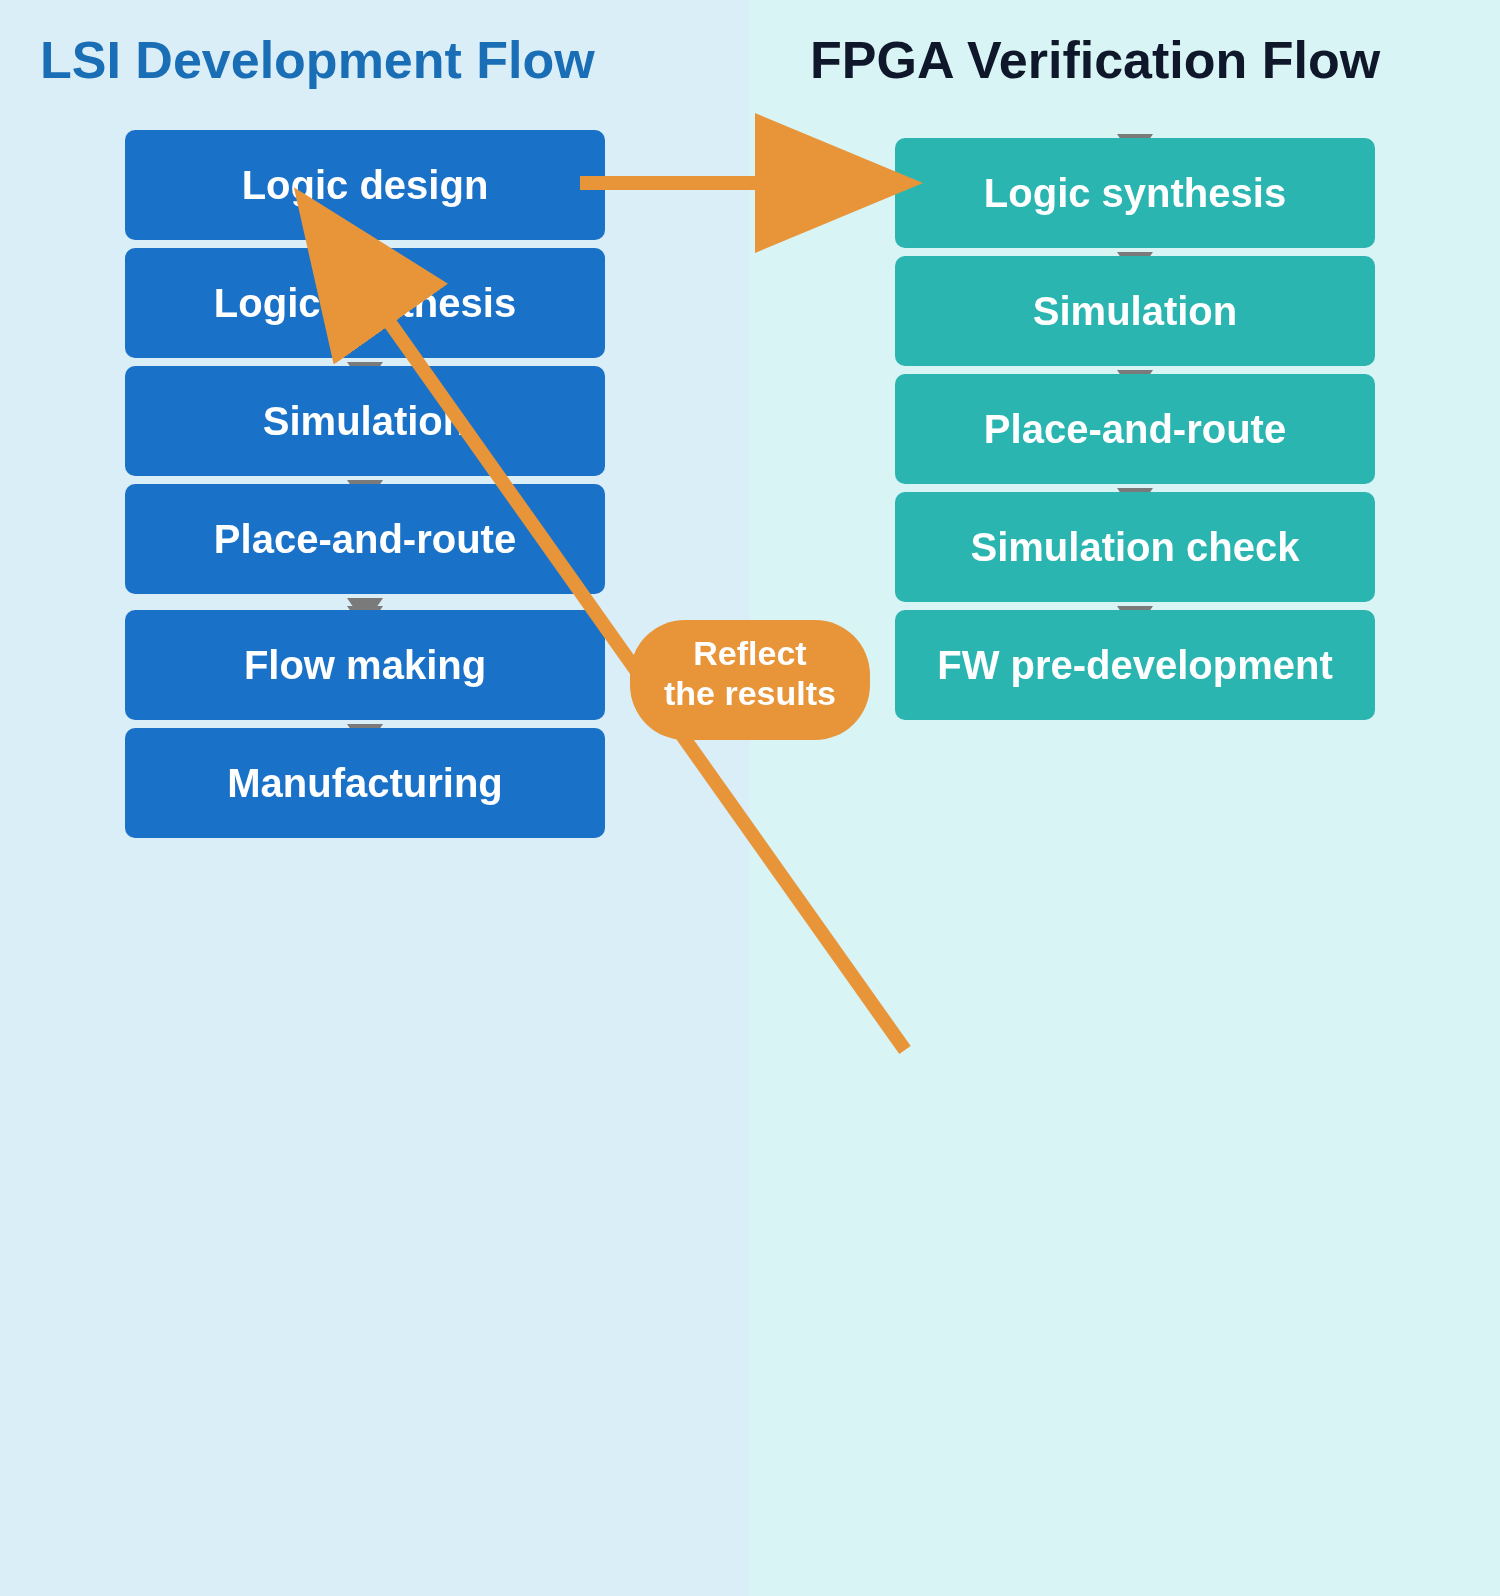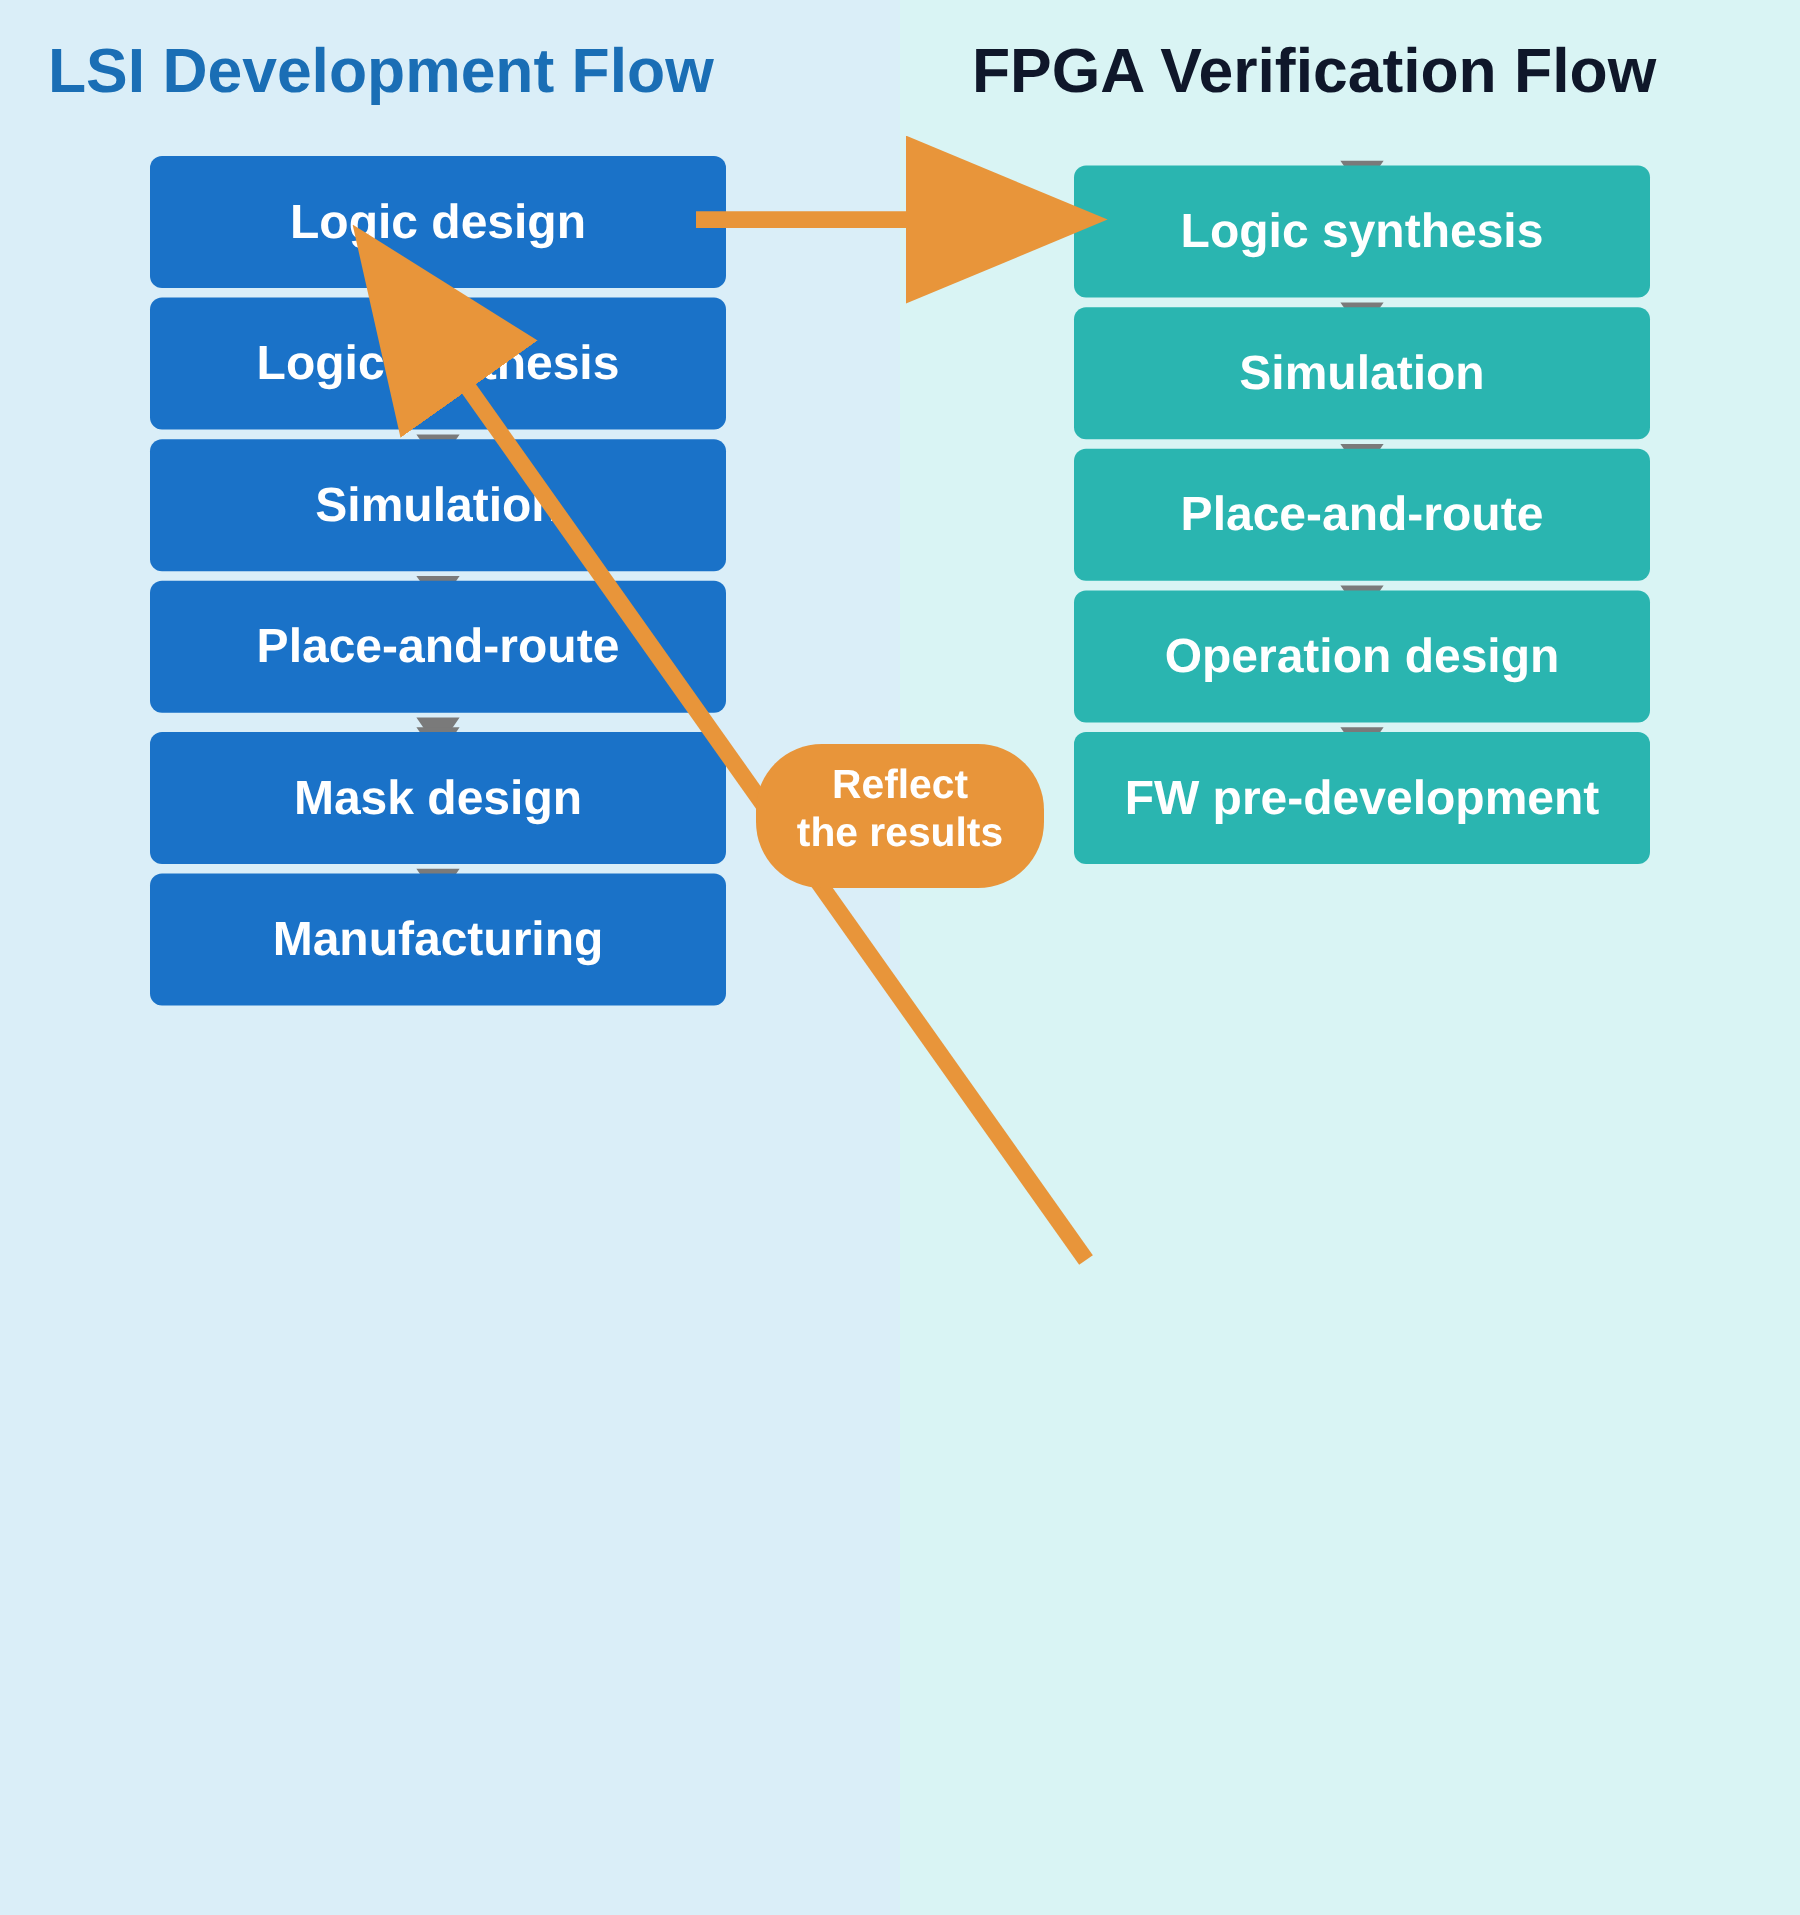--- a/index.html
+++ b/index.html
@@ -149,21 +149,21 @@
       </div>
       <div class="flow-box blue">Place-and-route</div>
       <div class="arrow-down">
         <div class="arrow-shaft"></div>
         <div class="arrow-head"></div>
       </div>
       <div class="arrow-down">
         <div class="arrow-shaft"></div>
         <div class="arrow-head"></div>
       </div>
-      <div class="flow-box blue">Mask design</div>
+      <div class="flow-box blue">Flow making</div>
       <div class="arrow-down">
         <div class="arrow-shaft"></div>
         <div class="arrow-head"></div>
       </div>
       <div class="flow-box blue">Manufacturing</div>
 
     </div>
   </div>
 
   <div class="right-panel">
@@ -182,21 +182,21 @@
       <div class="flow-box teal">Simulation</div>
       <div class="arrow-down">
         <div class="arrow-shaft"></div>
         <div class="arrow-head"></div>
       </div>
       <div class="flow-box teal">Place-and-route</div>
       <div class="arrow-down">
         <div class="arrow-shaft"></div>
         <div class="arrow-head"></div>
       </div>
-      <div class="flow-box teal">Operation design</div>
+      <div class="flow-box teal">Simulation check</div>
       <div class="arrow-down">
         <div class="arrow-shaft"></div>
         <div class="arrow-head"></div>
       </div>
       <div class="flow-box teal">FW pre-development</div>
 
     </div>
   </div>
 
   <svg class="center-overlay" viewBox="0 0 1500 1596" xmlns="http://www.w3.org/2000/svg">

